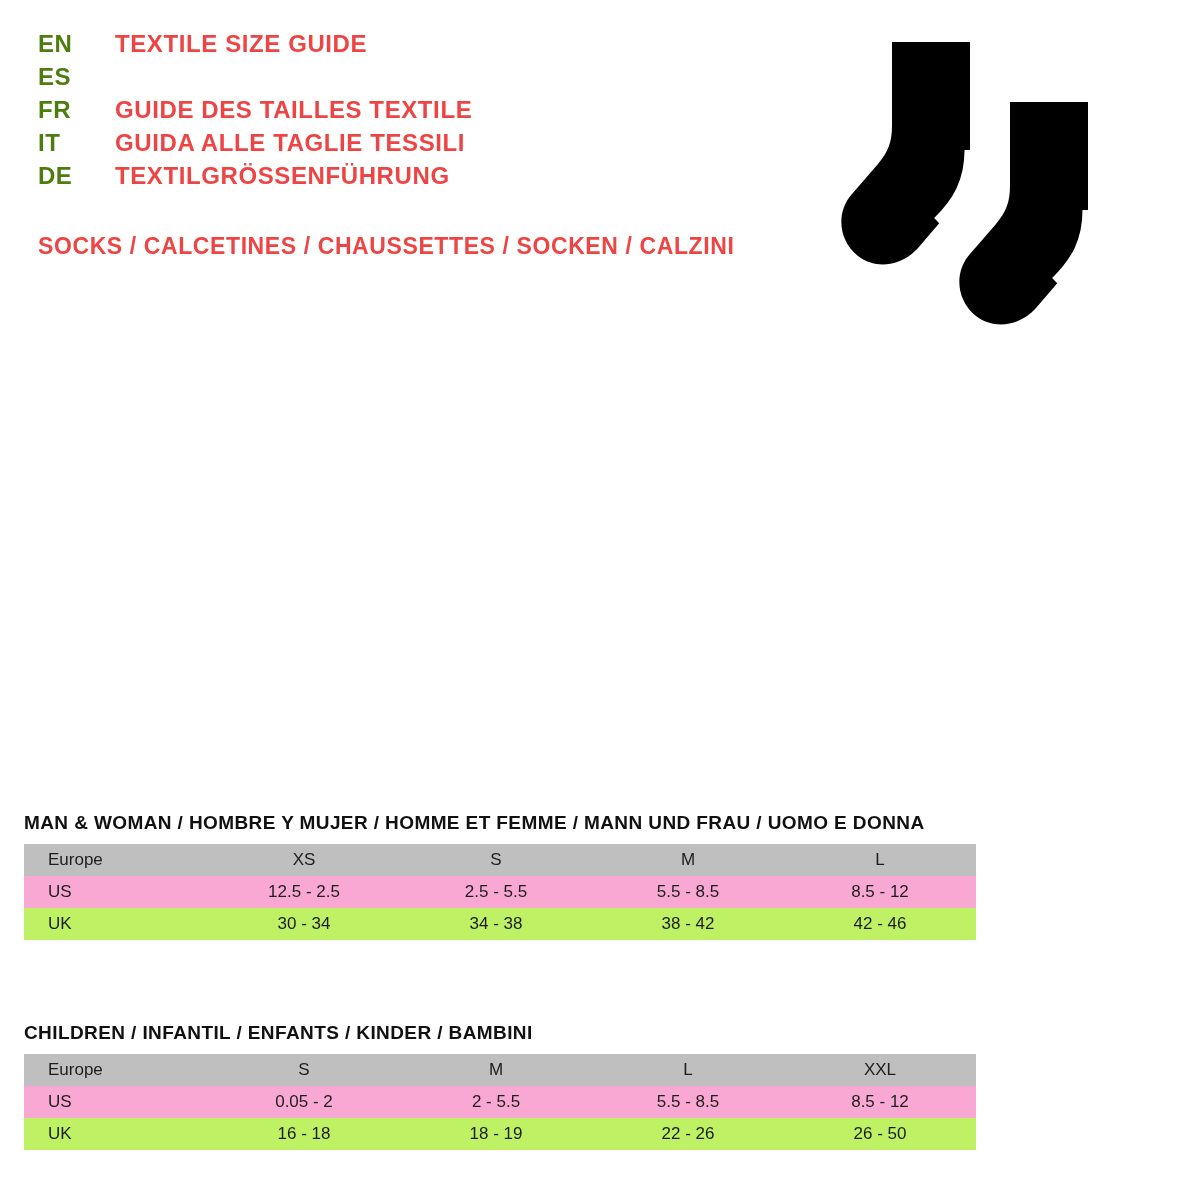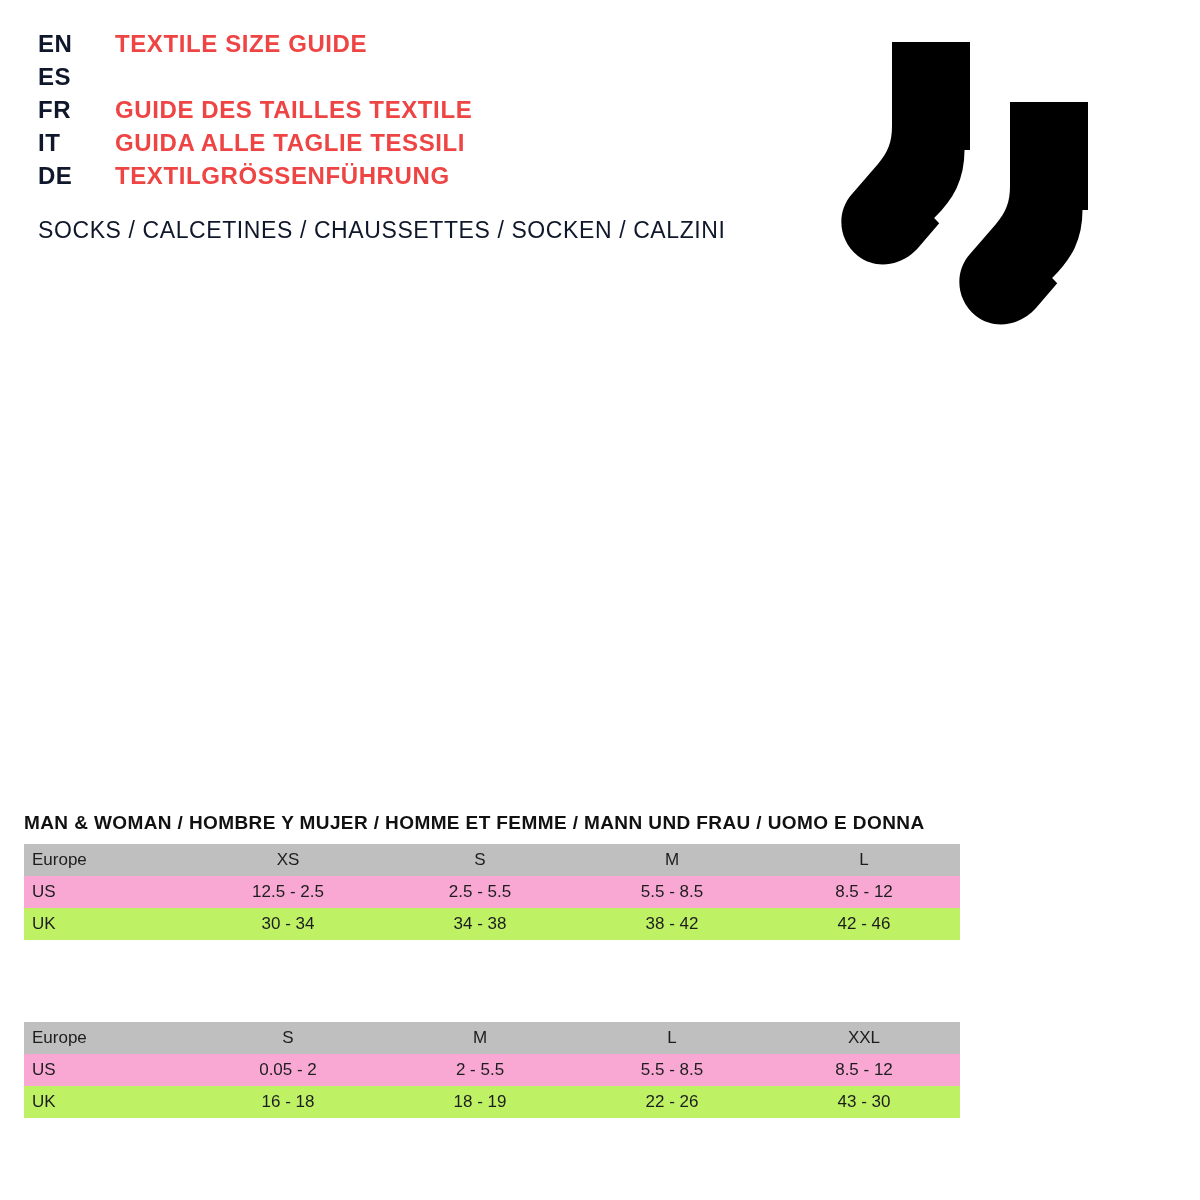--- a/index.html
+++ b/index.html
@@ -26,35 +26,35 @@
   .lang-row {
     display: flex;
     align-items: baseline;
     height: 33px;
   }
   .lang-code {
     width: 77px;
     font-size: 24px;
     font-weight: 700;
     letter-spacing: 0.5px;
-    color: #0f172a;
+    color: #4d7c0f;
   }
   .lang-text {
     font-size: 24px;
     font-weight: 700;
     letter-spacing: 0.6px;
     color: #ef4444;
     white-space: nowrap;
   }
   .product-line {
-    margin-top: 22px;
+    margin-top: 38px;
     font-size: 23px;
-    font-weight: 400;
+    font-weight: 700;
     letter-spacing: 0.6px;
-    color: #0f172a;
+    color: #ef4444;
     white-space: nowrap;
   }
 
   
   .socks {
     position: absolute;
     left: 810px;
     top: 30px;
     width: 330px;
     height: 330px;
@@ -85,21 +85,21 @@
   }
   table.size-table td {
     height: 32px;
     font-size: 17px;
     color: #1d1d1d;
     padding: 0;
     border: none;
   }
   table.size-table td.label {
     text-align: left;
-    padding-left: 8px;
+    padding-left: 24px;
     width: 160px;
   }
   table.size-table td.val {
     text-align: center;
     width: 192px;
   }
   tr.row-head td {
     background: #bfbfbf;
     font-weight: 400;
   }
@@ -177,20 +177,21 @@
         <td class="val">30 - 34</td>
         <td class="val">34 - 38</td>
         <td class="val">38 - 42</td>
         <td class="val">42 - 46</td>
       </tr>
     </tbody>
   </table>
 </div>
 
 <div class="section section-children">
+  <div class="section-title">CHILDREN / INFANTIL / ENFANTS / KINDER / BAMBINI</div>
   <table class="size-table">
     <tbody>
       <tr class="row-head">
         <td class="label">Europe</td>
         <td class="val">S</td>
         <td class="val">M</td>
         <td class="val">L</td>
         <td class="val">XXL</td>
       </tr>
       <tr class="row-alt">
@@ -198,17 +199,17 @@
         <td class="val">0.05 - 2</td>
         <td class="val">2 - 5.5</td>
         <td class="val">5.5 - 8.5</td>
         <td class="val">8.5 - 12</td>
       </tr>
       <tr class="row-shade">
         <td class="label">UK</td>
         <td class="val">16 - 18</td>
         <td class="val">18 - 19</td>
         <td class="val">22 - 26</td>
-        <td class="val">43 - 30</td>
+        <td class="val">26 - 50</td>
       </tr>
     </tbody>
   </table>
 </div>
 
 </body></html>

